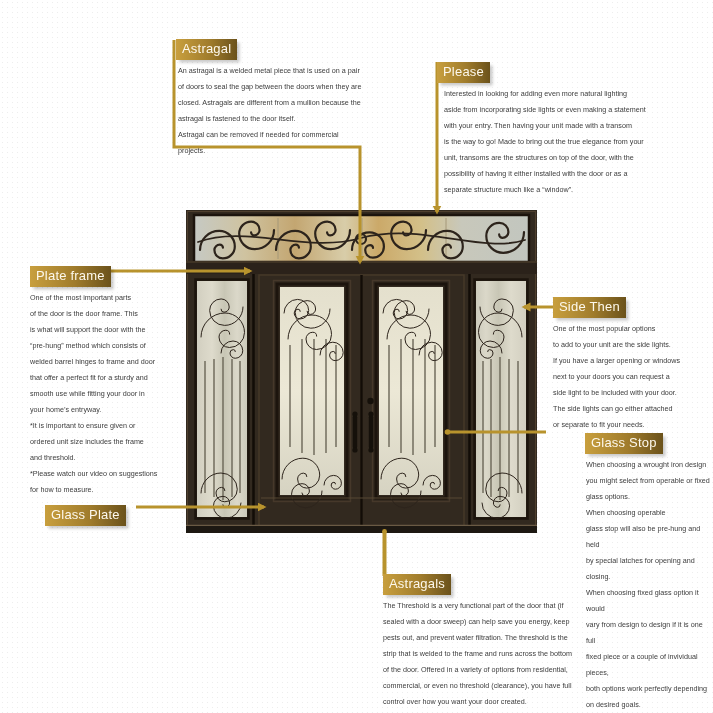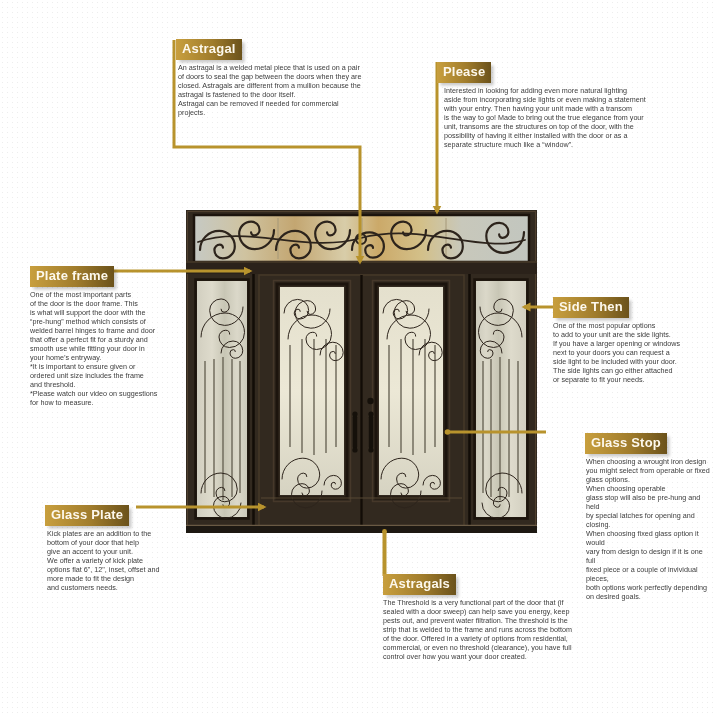--- a/index.html
+++ b/index.html
@@ -10,31 +10,31 @@
     background-size:5px 5px;
     font-family:"Liberation Sans", sans-serif;
   }
   .layer{position:absolute;left:0;top:0;}
   .note{position:absolute;}
   .badge{
     display:inline-block;
     padding:2px 6px 3px 6px;
     background:linear-gradient(90deg,#c89f3e 0%,#a07c2c 55%,#6b521b 100%);
     color:#fdf8ec;
-    font-weight:bold;
+    font-weight:normal;
     font-size:13px;
     line-height:16px;
     letter-spacing:.2px;
     box-shadow:2.5px 2.5px 3px rgba(0,0,0,.22);
     white-space:nowrap;
   }
   .body{
     margin-top:3px;
     font-size:7.2px;
-    line-height:9px;
+    line-height:16px;
     color:#3c3c3c;
     white-space:pre-line;
   }
   .door-wrap{position:absolute;left:186px;top:210px;width:351px;height:323px;}
   svg{display:block;}
 </style>
 </head>
 <body>
 
 <div class="page">
@@ -244,27 +244,20 @@
 by special latches for opening and closing.
 When choosing fixed glass option it would
 vary from design to design if it is one full
 fixed piece or a couple of invividual pieces,
 both options work perfectly depending
 on desired goals.</div>
   </div>
 
   <div class="note" style="left:45px;top:505px;">
     <div class="badge"><span>Glass Plate</span></div>
-    <div class="body" style="margin-left:2px;">Kick plates are an addition to the
-bottom of your door that help
-give an accent to your unit.
-We offer a variety of kick plate
-options flat 6", 12", inset, offset and
-more made to fit the design
-and customers needs.</div>
   </div>
 
   <div class="note" style="left:383px;top:574px;">
     <div class="badge"><span>Astragals</span></div>
     <div class="body">The Threshold is a very functional part of the door that (if
 sealed with a door sweep) can help save you energy, keep
 pests out, and prevent water filtration. The threshold is the
 strip that is welded to the frame and runs across the bottom
 of the door. Offered in a variety of options from residential,
 commercial, or even no threshold (clearance), you have full

